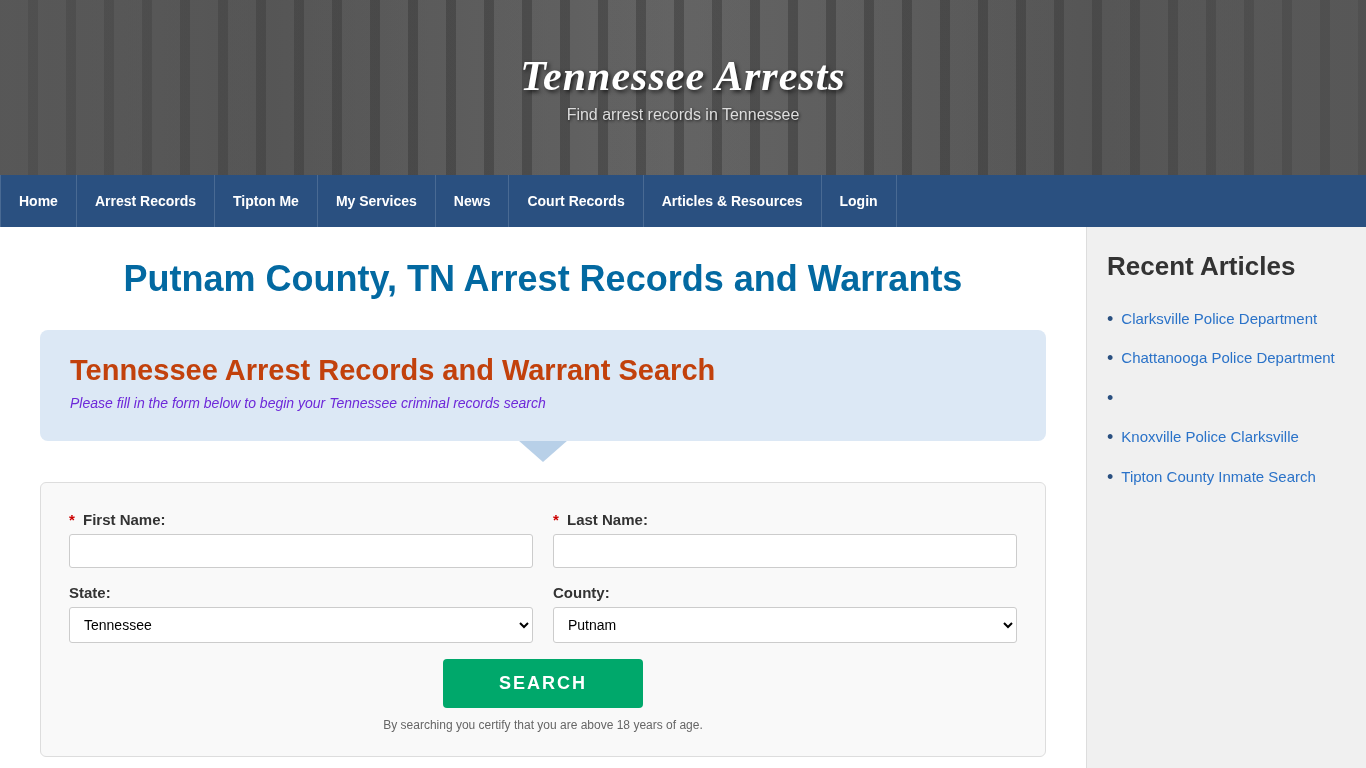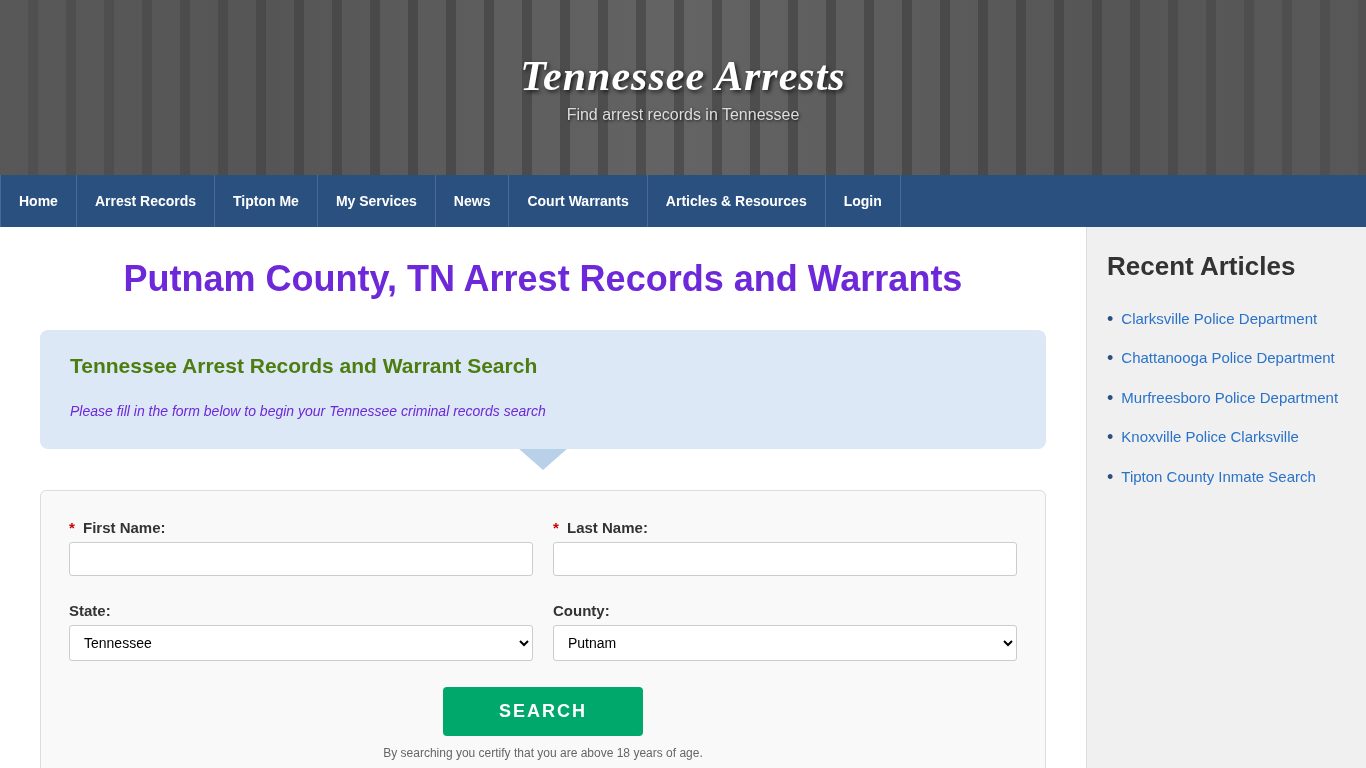--- a/index.html
+++ b/index.html
@@ -86,59 +86,59 @@
     
     .content-area {
       flex: 1;
       padding: 30px 40px;
       background: #fff;
     }
 
     .page-title {
       font-size: 36px;
       font-weight: bold;
-      color: #6d28d9;
+      color: #0369a1;
       text-align: center;
       margin-bottom: 30px;
       line-height: 1.2;
     }
 
     
     .search-box {
       background: #dce8f5;
       border-radius: 8px;
       padding: 24px 30px 30px 30px;
       margin-bottom: 0;
       position: relative;
     }
     .search-box-title {
-      font-size: 21px;
-      font-weight: bold;
-      color: #4d7c0f;
-      margin-bottom: 25px;
+      font-size: 29px;
+      font-weight: bold;
+      color: #c2410c;
+      margin-bottom: 8px;
     }
     .search-box-subtitle {
       font-size: 14px;
       color: #6d28d9;
       font-style: italic;
       margin-bottom: 0;
     }
 
     .form-container {
       background: #f9f9f9;
       border: 1px solid #ddd;
       border-radius: 6px;
       padding: 28px 28px 24px 28px;
       margin-top: 20px;
     }
 
     .form-row {
       display: flex;
       gap: 20px;
-      margin-bottom: 26px;
+      margin-bottom: 16px;
     }
 
     .form-group {
       flex: 1;
       display: flex;
       flex-direction: column;
     }
 
     .form-label {
       font-size: 15px;
@@ -280,21 +280,21 @@
   <span class="header-title">Tennessee Arrests</span>
   <span class="header-subtitle">Find arrest records in Tennessee</span>
 </div>
 
 <nav>
   <a>Home</a>
   <a>Arrest Records</a>
   <a>Tipton Me</a>
   <a>My Services</a>
   <a>News</a>
-  <a>Court Warrants</a>
+  <a>Court Records</a>
   <a>Articles &amp; Resources</a>
   <a>Login</a>
 </nav>
 
 <div class="main-container">
 
   <div class="content-area">
 
     <h1 class="page-title">Putnam County, TN Arrest Records and Warrants</h1>
 
@@ -363,21 +363,20 @@
       <li>
         <span class="bullet">•</span>
         <a class="sidebar-link">Clarksville Police Department</a>
       </li>
       <li>
         <span class="bullet">•</span>
         <a class="sidebar-link">Chattanooga Police Department</a>
       </li>
       <li>
         <span class="bullet">•</span>
-        <a class="sidebar-link">Murfreesboro Police Department</a>
       </li>
       <li>
         <span class="bullet">•</span>
         <a class="sidebar-link">Knoxville Police Clarksville</a>
       </li>
       <li>
         <span class="bullet">•</span>
         <a class="sidebar-link">Tipton County Inmate Search</a>
       </li>
     </ul>

